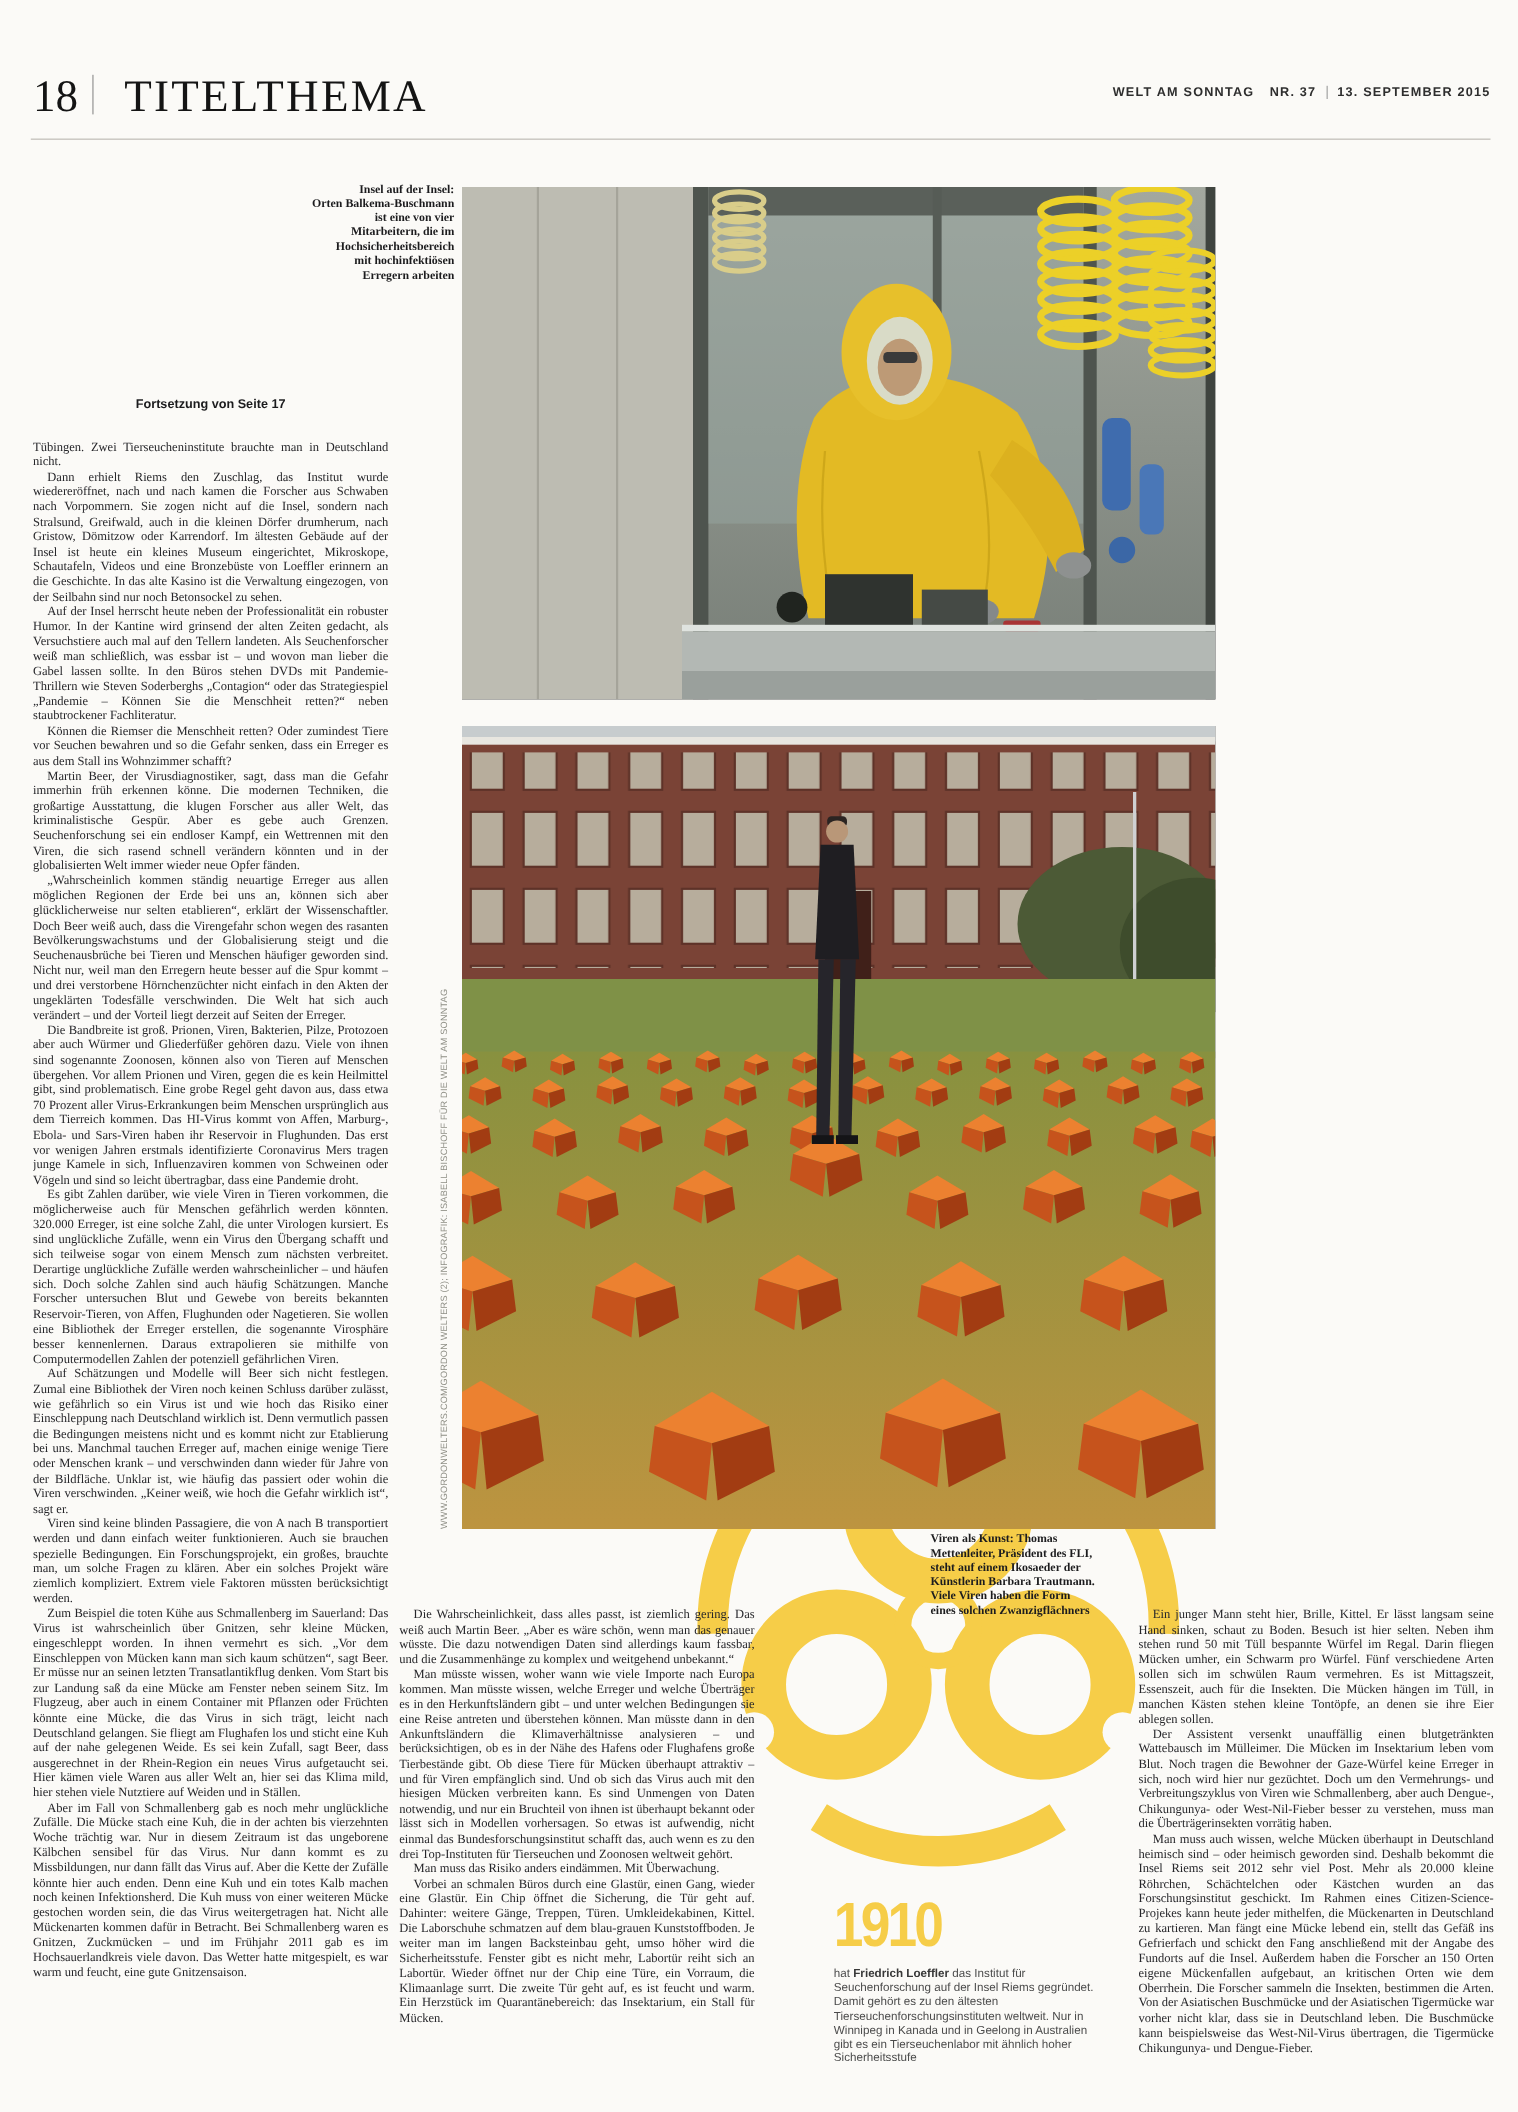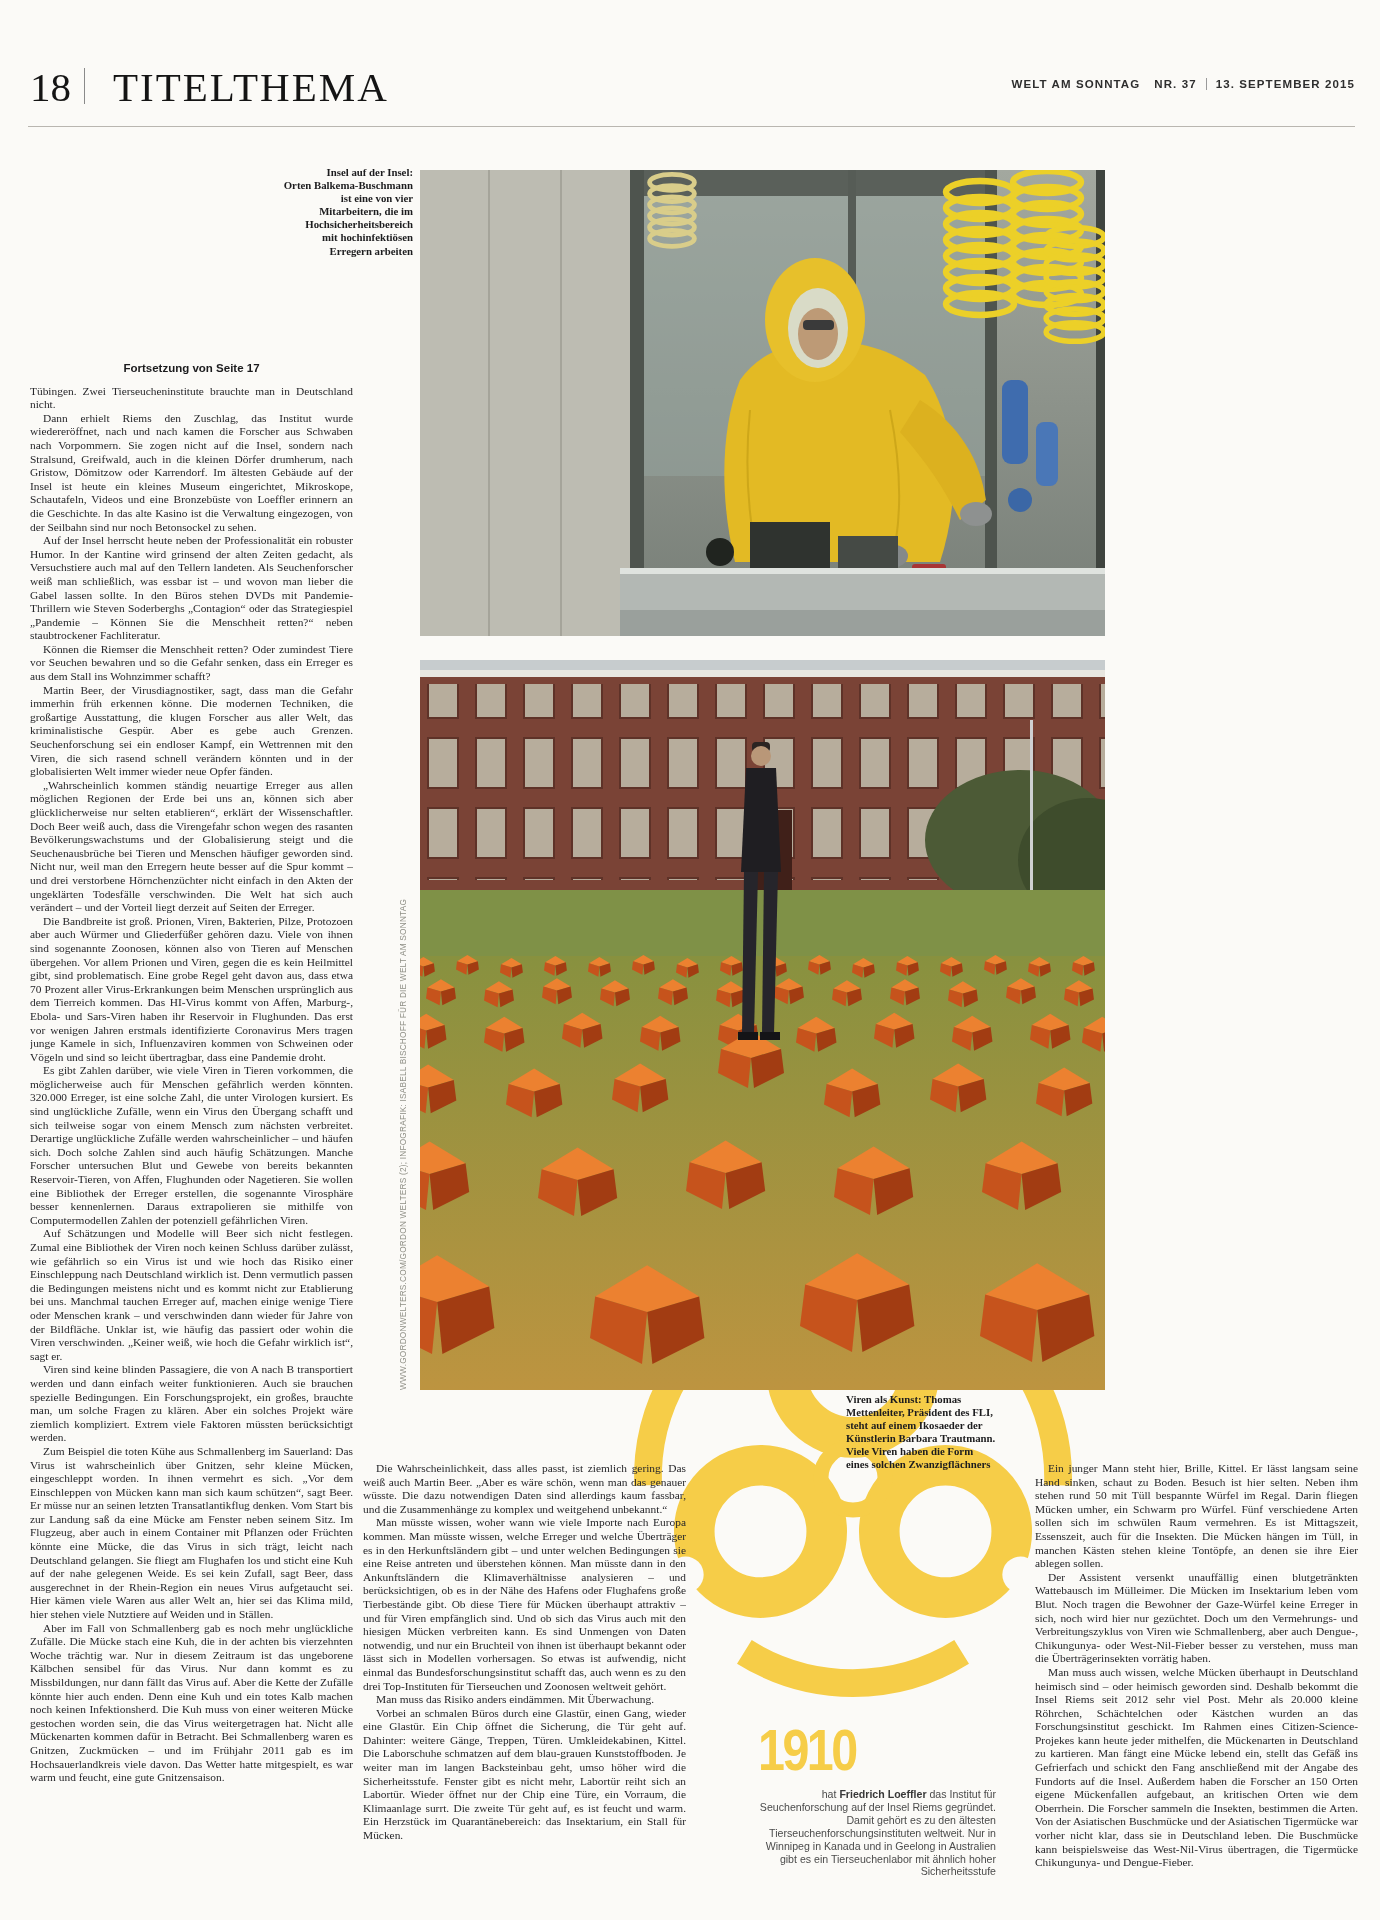--- a/index.html
+++ b/index.html
@@ -15,39 +15,39 @@
      letter-spacing:1.1px;color:#2e2e2e;white-space:nowrap;}
   .mast-right .sp{display:inline-block;width:14px;}
   .meta-div{width:1px;height:12px;background:#9a9a9a;margin:0 9px;}
   .head-rule{position:absolute;left:28px;right:25px;top:126px;border-top:1px solid #b9b6b0;}
   
   .bodycol{position:absolute;width:323px;font-size:11.4px;line-height:13.6px;
      text-align:justify;overflow:hidden;}
   .bodycol p{margin:0;text-indent:13px;}
   .col1 p:first-of-type{text-indent:0;}
   .cont-note{font-family:"Liberation Sans","DejaVu Sans",sans-serif;font-weight:700;
-     font-size:11.5px;text-align:center;margin:0 0 9px 0;color:#1b1b1d;}
+     font-size:11.5px;text-align:center;margin:0 0 25px 0;color:#1b1b1d;}
   
   .cap{position:absolute;font-weight:700;font-size:10.8px;line-height:13.1px;color:#1c1c1e;}
   .cap1{left:173px;top:166px;width:240px;text-align:right;}
   .cap2{left:819px;top:1393px;width:200px;text-align:left;z-index:3;margin-left:27px;}
   
   .photo{position:absolute;left:420px;width:685px;overflow:hidden;background:#888;}
   .photo1{top:170px;height:466px;}
   .photo2{top:660px;height:730px;}
   .credit{position:absolute;left:398px;top:862px;height:528px;
      font-family:"Liberation Sans","DejaVu Sans",sans-serif;font-size:8.3px;letter-spacing:.2px;
      color:#8f8f86;writing-mode:vertical-rl;transform:rotate(180deg);white-space:nowrap;}
   
   .biohazard{position:absolute;left:618px;top:1243px;z-index:1;}
   .statblock{position:absolute;left:758px;top:1722px;width:245px;z-index:3;
      font-family:"Liberation Sans","DejaVu Sans",sans-serif;}
   .statnum{font-size:57px;font-weight:700;color:#f6cd48;letter-spacing:-3px;line-height:1;
      display:inline-block;transform:scaleX(.85);transform-origin:left;}
-  .stattext{margin-top:9px;font-size:10.6px;line-height:12.9px;color:#4b4b4b;width:238px;text-align:right;}
+  .stattext{margin-top:9px;font-size:10.6px;line-height:12.9px;color:#4b4b4b;width:238px;}
   .stattext .bold{font-weight:700;color:#383838;}
   .z2{z-index:2;}
 </style>
 </head>
 <body>
 
 <div class="page">
 
   <div class="masthead">
     <span class="pageno">18</span>

